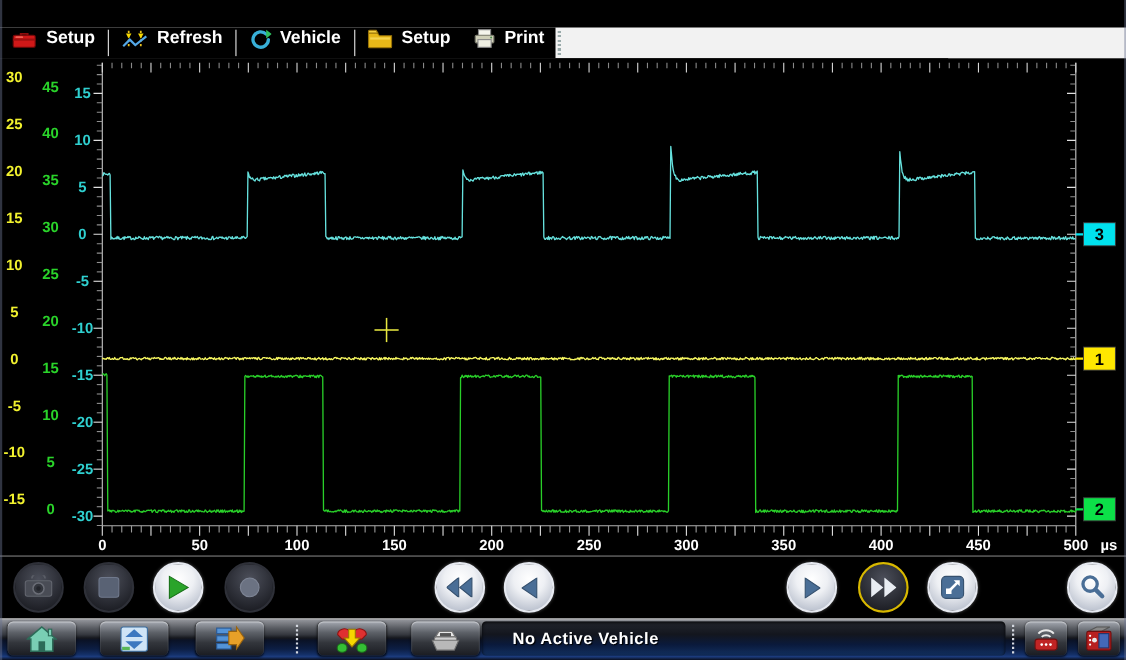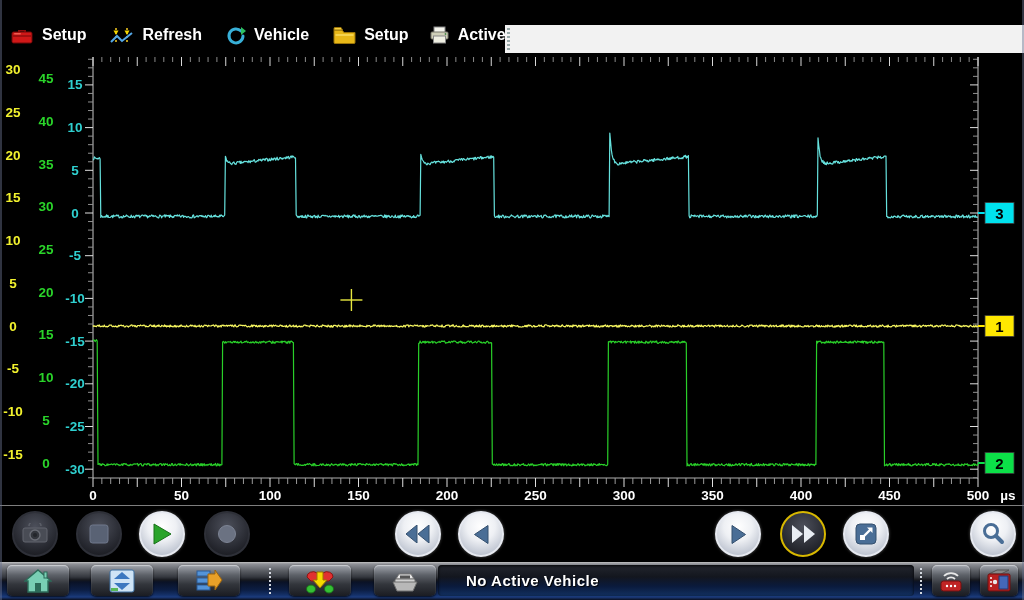--- a/index.html
+++ b/index.html
@@ -106,21 +106,21 @@
         </svg>
         <span class="tlabel">Setup</span>
       </div>
       <div class="tbtn">
         <svg width="21" height="18" viewBox="0 0 21 18">
           <rect x="5" y="1" width="11" height="6" fill="#f4f4ec" stroke="#888"></rect>
           <rect x="2" y="6" width="17" height="7" rx="1" fill="#cfcfb8" stroke="#77776a"></rect>
           <rect x="4.5" y="10" width="12" height="7" fill="#efefe2" stroke="#888"></rect>
           <circle cx="16.5" cy="8" r="0.9" fill="#4a8a4a"></circle>
         </svg>
-        <span class="tlabel">Active</span>
+        <span class="tlabel">Print</span>
       </div>
     </div>
     <div class="tgrip"></div>
   </div>
 
   <div class="plot">
     <svg id="scope-svg" width="1024" height="452" viewBox="0 0 1024 452">
         <line x1="93" y1="4" x2="93" y2="425" stroke="#c8c8c8" stroke-width="1"></line>
         <line x1="978" y1="4" x2="978" y2="425" stroke="#c8c8c8" stroke-width="1"></line>
         <line x1="93" y1="425" x2="978" y2="425" stroke="#b0b0b0" stroke-width="1"></line>

